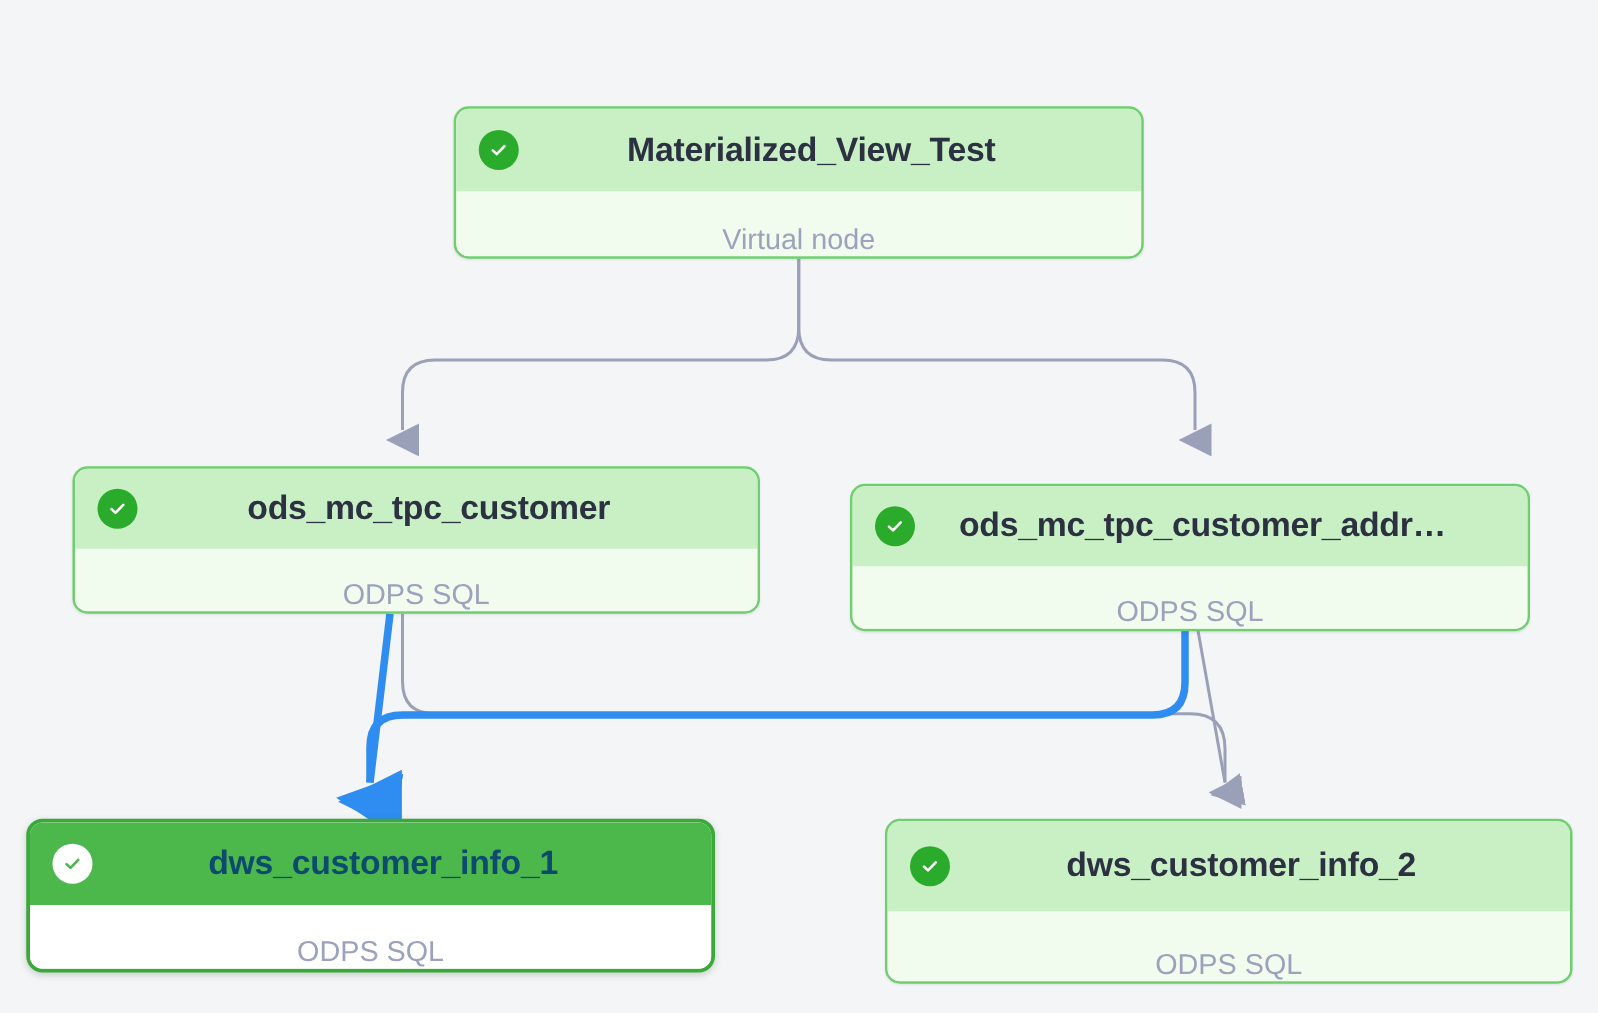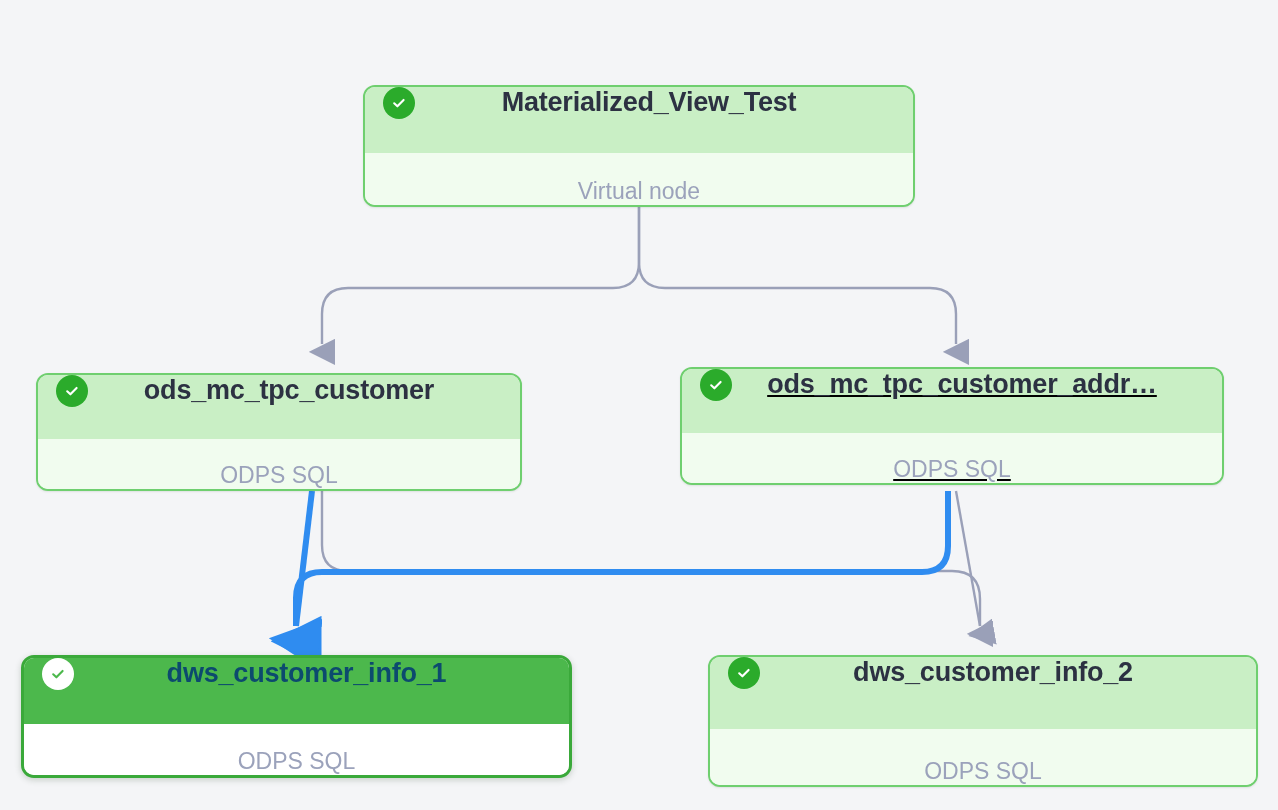--- a/index.html
+++ b/index.html
@@ -37,21 +37,21 @@
     background: #f1fcef;
     overflow: hidden;
     box-shadow: 0 1px 2px rgba(40,60,40,.10);
   }
   .node-header {
     height: 56%;
     min-height: 54px;
     box-sizing: border-box;
     background: #c9efc5;
     display: flex;
-    align-items: flex-start;
+    align-items: center;
     padding: 0 24px 0 18px;
     position: relative;
   }
   .node-body {
     height: 44%;
     box-sizing: border-box;
     background: #f1fcef;
     display: flex;
     align-items: flex-end;
     justify-content: center;
@@ -145,34 +145,34 @@
             <svg width="18" height="18" viewBox="0 0 18 18">
               <path class="tick" d="M 4.2 9.3 L 7.4 12.3 L 13.6 5.9" fill="none" stroke-width="2.1" stroke-linecap="round" stroke-linejoin="round"></path>
             </svg>
           </span>
           <span class="node-title">Materialized_View_Test</span>
         </div>
         <div class="node-body">
           <span class="node-subtitle">Virtual node</span>
         </div>
       </div>
-      <div class="node" style="left: 36px; top: 373px; width: 486px; height: 118px;">
+      <div class="node" style="left: 58px; top: 373px; width: 550px; height: 118px;">
         <div class="node-header">
           <span class="status-icon">
             <svg width="18" height="18" viewBox="0 0 18 18">
               <path class="tick" d="M 4.2 9.3 L 7.4 12.3 L 13.6 5.9" fill="none" stroke-width="2.1" stroke-linecap="round" stroke-linejoin="round"></path>
             </svg>
           </span>
           <span class="node-title">ods_mc_tpc_customer</span>
         </div>
         <div class="node-body">
           <span class="node-subtitle">ODPS SQL</span>
         </div>
       </div>
-      <div class="node" style="left: 680px; top: 367px; width: 544px; height: 118px; text-decoration: underline;">
+      <div class="node" style="left: 680px; top: 387px; width: 544px; height: 118px;">
         <div class="node-header">
           <span class="status-icon">
             <svg width="18" height="18" viewBox="0 0 18 18">
               <path class="tick" d="M 4.2 9.3 L 7.4 12.3 L 13.6 5.9" fill="none" stroke-width="2.1" stroke-linecap="round" stroke-linejoin="round"></path>
             </svg>
           </span>
           <span class="node-title">ods_mc_tpc_customer_addr…</span>
         </div>
         <div class="node-body">
           <span class="node-subtitle">ODPS SQL</span>

